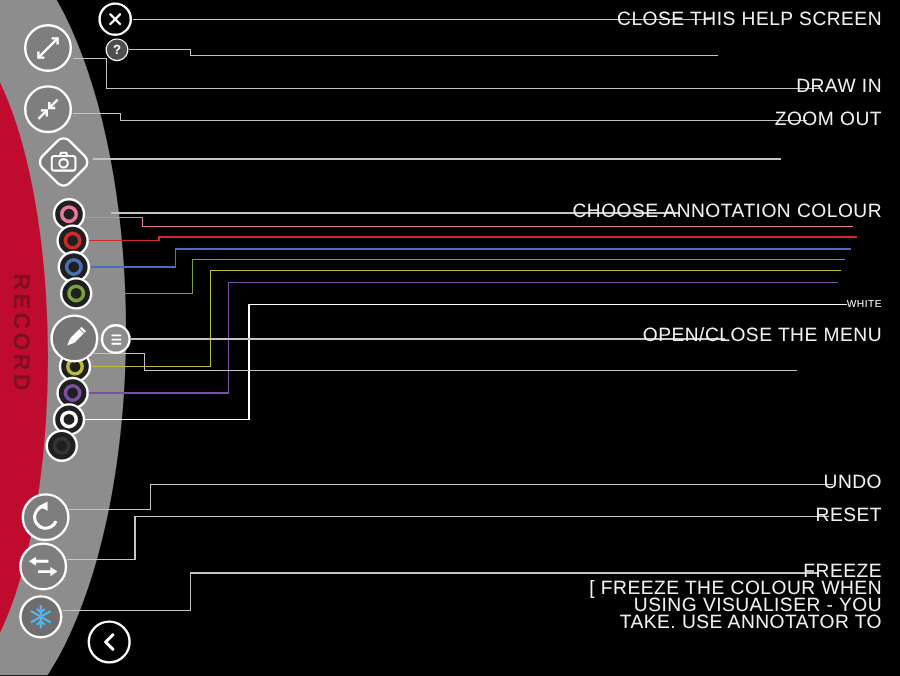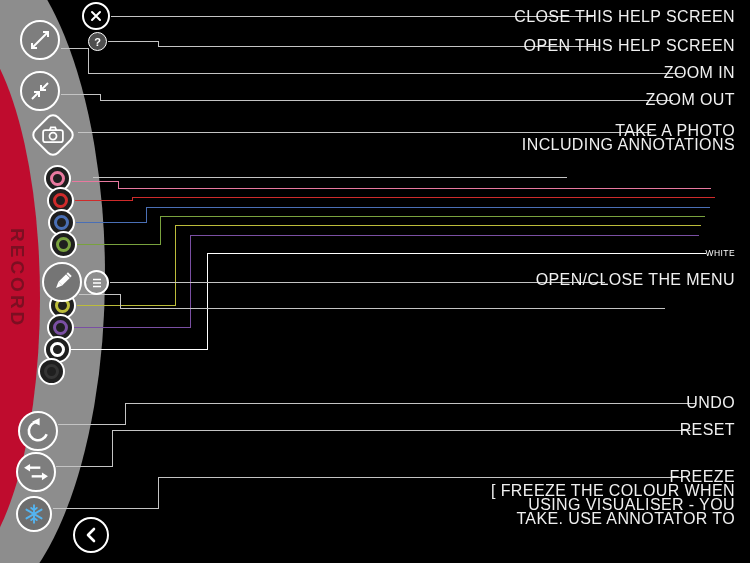--- a/index.html
+++ b/index.html
@@ -173,27 +173,23 @@
     </svg>
   </div>
 
   <div class="circle-btn black-fill" style="left:73px;top:517px;width:36px;height:36px;border-width:2.5px;">
     <svg width="18" height="18" viewBox="-9 -9 18 18">
       <path d="M3 -6 L-3 0 L3 6" fill="none" stroke="#fff" stroke-width="2.6" stroke-linecap="round" stroke-linejoin="round"></path>
     </svg>
   </div>
 
   <div class="hlabel" style="top:10px;">CLOSE THIS HELP SCREEN</div>
-  <div class="hlabel" style="top:39px;">OPEN THIS HELP SCREEN</div>
-  <div class="hlabel" style="top:66px;">ZOOM IN</div>
+  <div class="hlabel" style="top:66px;">DRAW IN</div>
   <div class="hlabel" style="top:93px;">ZOOM OUT</div>
-  <div class="hlabel" style="top:124px;">
-    <div>TAKE A PHOTO</div>
-    <div>INCLUDING ANNOTATIONS</div>
-  </div>
+  <div class="hlabel" style="top:170px;">CHOOSE ANNOTATION COLOUR</div>
 
 
   <div class="wlabel" style="color: rgb(255, 255, 255);">WHITE</div>
 
   <div class="hlabel" style="top:273px;">OPEN/CLOSE THE MENU</div>
 
 
   <div class="hlabel" style="top:396px;">UNDO</div>
 
   <div class="hlabel" style="top:423px;">

